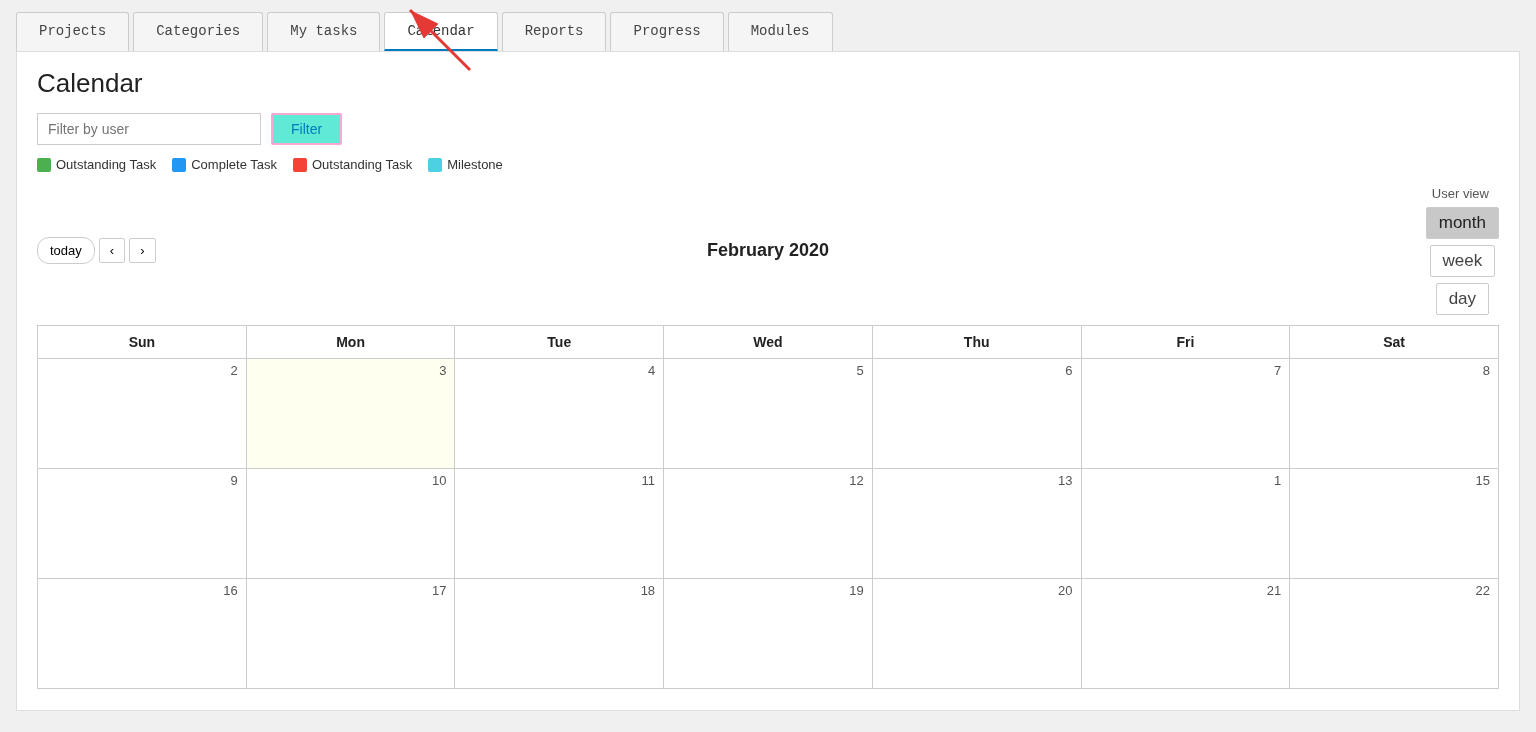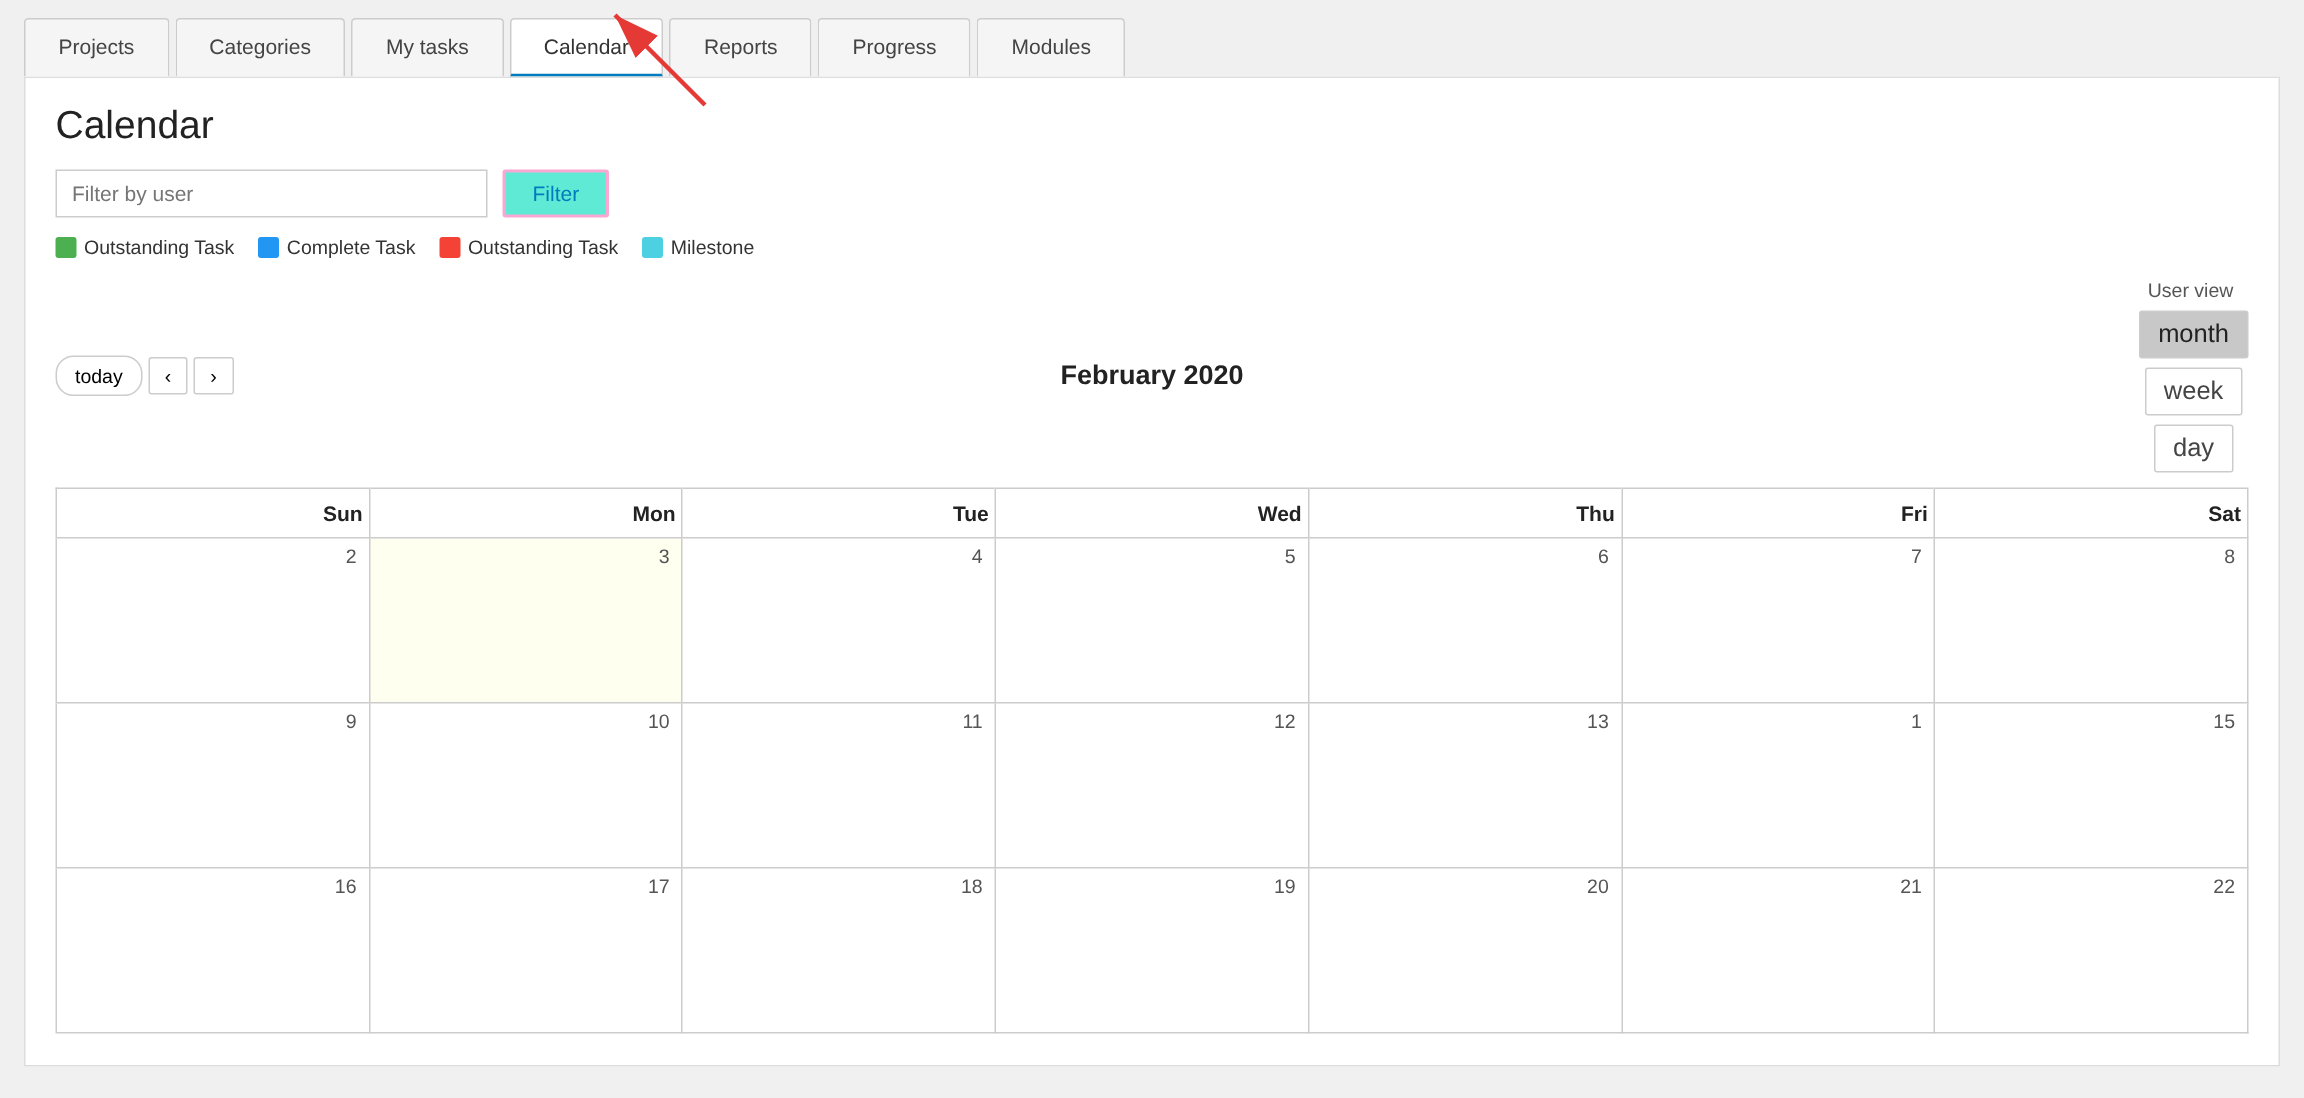--- a/index.html
+++ b/index.html
@@ -13,20 +13,21 @@
       background: #f0f0f0;
       min-height: 732px;
       padding: 0;
     }
     
     .nav-tabs {
       display: flex;
       background: #f0f0f0;
       padding: 12px 16px 0 16px;
       gap: 4px;
+      font-family: Liberation Mono, monospace;
     }
     .nav-tab {
       padding: 10px 22px;
       border: 1px solid #ccc;
       border-bottom: none;
       background: #f5f5f5;
       cursor: pointer;
       font-size: 14px;
       color: #444;
       border-radius: 3px 3px 0 0;
@@ -66,21 +67,21 @@
       background: #fff;
       width: 200px;
       color: #555;
       outline: none;
     }
     .filter-input {
       border: 1px solid #ccc;
       padding: 7px 10px;
       font-size: 14px;
       background: #fff;
-      width: 288px;
+      width: 224px;
       color: #555;
       outline: none;
     }
     .filter-btn {
       border: 2px solid #f9a8d4;
       background: #5eead4;
       color: #007bbd;
       padding: 6px 18px;
       font-size: 14px;
       cursor: pointer;
@@ -174,21 +175,21 @@
       border-right: none;
       border-bottom: none;
       width: 100%;
       table-layout: fixed;
       border-collapse: collapse;
     }
     .calendar th {
       border-right: 1px solid #ccc;
       border-bottom: 1px solid #ccc;
       padding: 8px 4px;
-      text-align: right;
+      text-align: center;
       font-weight: 700;
       font-size: 14px;
       background: #fff;
       color: #222;
     }
     .calendar td {
       border-right: 1px solid #ccc;
       border-bottom: 1px solid #ccc;
       vertical-align: top;
       height: 110px;

